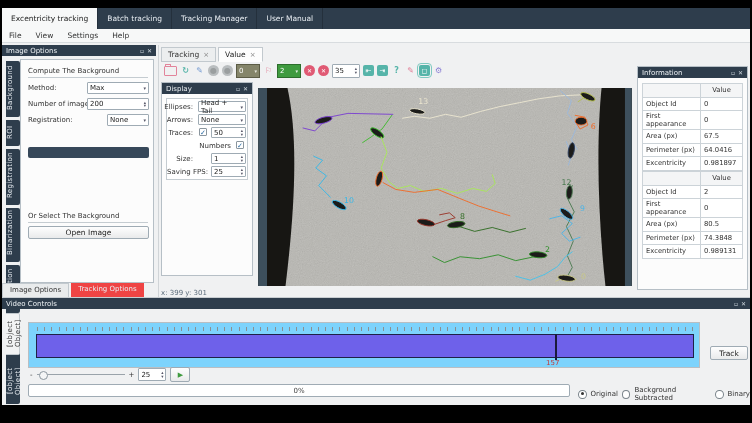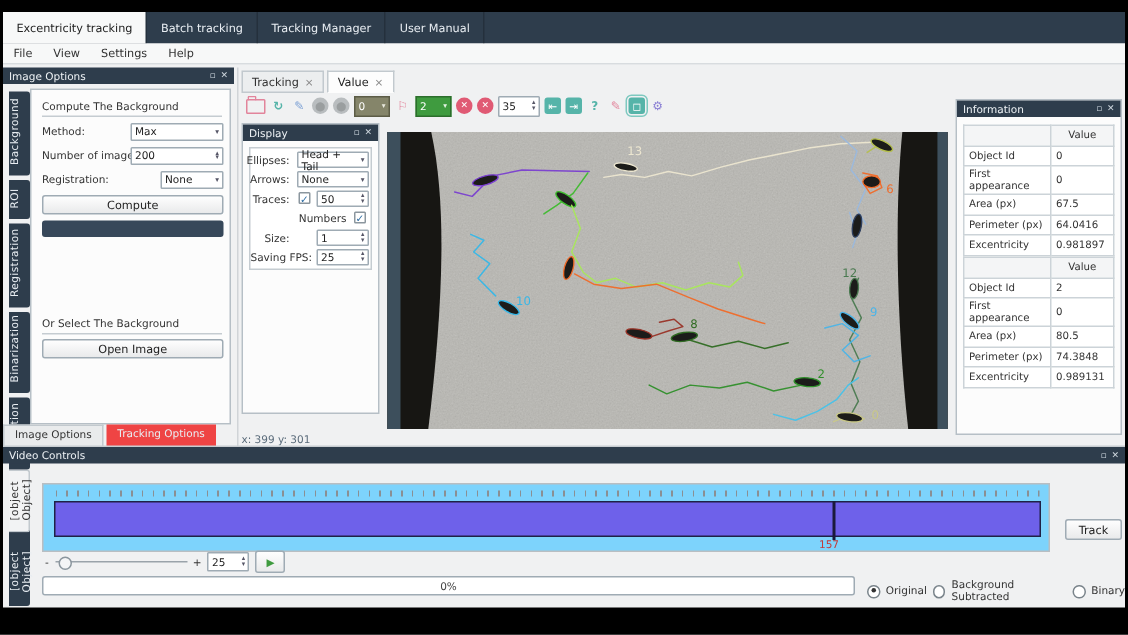--- a/index.html
+++ b/index.html
@@ -103,21 +103,20 @@
         <span class="ud">
             <span>▴</span>
             <span>▾</span>
           </span>
       </div>
       <div class="abs lbl" style="left:7px;top:56px;">Registration:</div>
       <div class="abs ctl" style="left:86px;top:54px;width:42px;">
         <span>None</span>
         <span class="arr">▾</span>
       </div>
-      <div class="abs btn" style="left:7px;top:70px;width:121px;height:13px;">Compute</div>
       <div class="abs" style="left:7px;top:87px;width:121px;height:11px;background:#37485a;border-radius:2px;"></div>
       <div class="abs lbl" style="left:7px;top:152px;">Or Select The Background</div>
       <div class="abs hr" style="left:7px;top:162px;width:120px;"></div>
       <div class="abs btn" style="left:7px;top:166px;width:121px;height:13px;">Open Image</div>
     </div>
   </div>
 
   <div class="abs" style="left:0;top:275px;width:156px;height:15px;display:flex;">
     <div style="background:#e9ebec;border:1px solid #c2c9ce;border-bottom:none;font-size:7px;color:#333;padding:2px 7px;">Image Options</div>
     <div style="background:#ef4444;color:#e8edf2;font-size:7px;padding:2px 7px;margin-left:2px;">Tracking Options</div>

